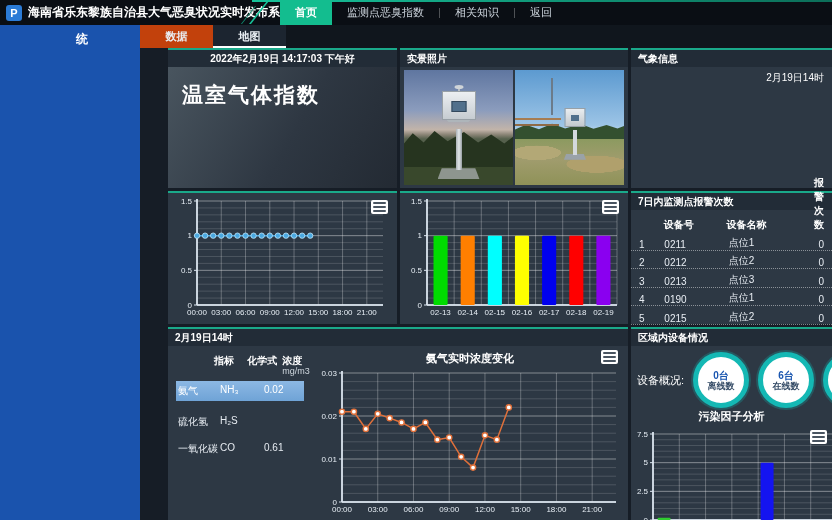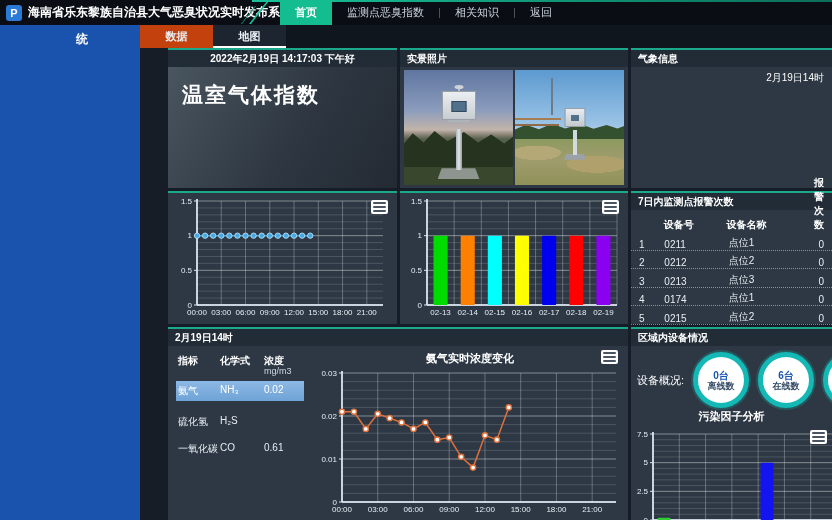--- a/index.html
+++ b/index.html
@@ -67,21 +67,21 @@
   .weather-time{position:absolute;top:4px;right:8px;font-size:10px;color:#fff;}
   
   .alarm-head,.alarm-row{display:flex;font-size:10px;padding:0 8px;align-items:flex-end;}
   .alarm-head{color:#fff;font-weight:bold;height:20px;margin-top:2px;}
   .alarm-row{height:17.5px;border-bottom:1px dotted rgba(255,255,255,.45);color:#e8edf3;}
   .a-idx{width:26px;}.a-c1{width:66px;}.a-c2{width:92px;}.a-c3{flex:1;}
   
   .poll-title-bar{display:flex;gap:10px;}
   .poll-body{display:flex;padding:4px 6px 2px 10px;}
   .poll-table{width:136px;flex:none;font-size:10px;padding-top:4px;}
-  .pt-head{display:flex;color:#fff;font-weight:bold;}
+  .pt-head{display:flex;color:#fff;font-weight:bold;margin-left:36px;}
   .pt-c1{width:42px;}.pt-c2{width:44px;}.pt-c3{width:40px;}
   .pt-unit{font-weight:normal;font-size:9px;color:#cfd7de;}
   .pt-row{display:flex;margin-bottom:13px;color:#e6ebf1;}
   .pt-row.hl{background:linear-gradient(180deg,#8cb8e4,#6fa3d6);color:#fff;padding:3px 0 3px 2px;margin:5px 0 14px -2px;width:126px;}
   .poll-chart{flex:1;position:relative;}
   .chart-title{text-align:center;font-size:11px;font-weight:bold;color:#fff;margin-top:1px;}
   
   .stats-row{display:flex;align-items:center;padding:6px 4px 0 6px;}
   .stats-label{color:#fff;font-size:11px;width:56px;flex:none;}
   .stat-circles{display:flex;gap:9px;}
@@ -321,21 +321,21 @@
             <span class="a-c3">0</span>
           </div>
           <div class="alarm-row">
             <span class="a-idx">3</span>
             <span class="a-c1">0213</span>
             <span class="a-c2">点位3</span>
             <span class="a-c3">0</span>
           </div>
           <div class="alarm-row">
             <span class="a-idx">4</span>
-            <span class="a-c1">0174</span>
+            <span class="a-c1">0190</span>
             <span class="a-c2">点位1</span>
             <span class="a-c3">0</span>
           </div>
           <div class="alarm-row">
             <span class="a-idx">5</span>
             <span class="a-c1">0215</span>
             <span class="a-c2">点位2</span>
             <span class="a-c3">0</span>
           </div>
           <div class="alarm-row">

